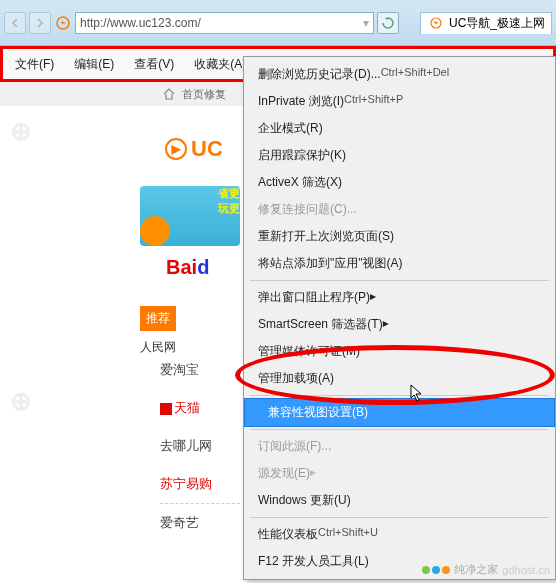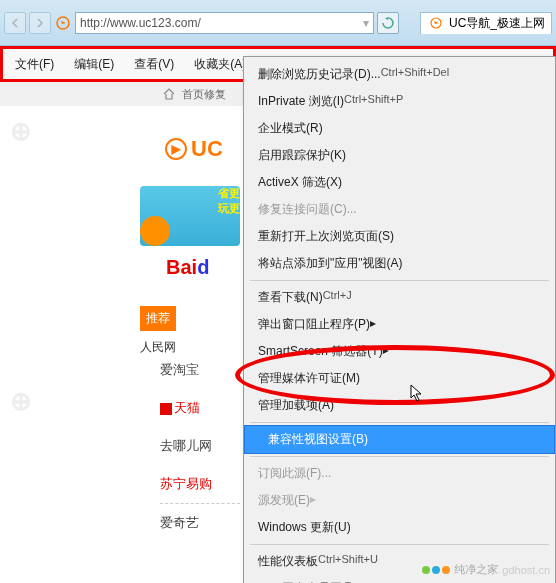--- a/index.html
+++ b/index.html
@@ -170,24 +170,20 @@
       <span>修复连接问题(C)...</span>
     </div>
     <div class="dd-item">
       <span>重新打开上次浏览页面(S)</span>
     </div>
     <div class="dd-item">
       <span>将站点添加到"应用"视图(A)</span>
     </div>
     <div class="dd-sep"></div>
     <div class="dd-item">
-      <span>查看下载(N)</span>
-      <span class="dd-shortcut">Ctrl+J</span>
-    </div>
-    <div class="dd-item">
       <span>弹出窗口阻止程序(P)</span>
       <span style="color: rgb(34, 34, 34);">▸</span>
     </div>
     <div class="dd-item">
       <span>SmartScreen 筛选器(T)</span>
       <span style="color: rgb(34, 34, 34);">▸</span>
     </div>
     <div class="dd-item">
       <span>管理媒体许可证(M)</span>
     </div>

